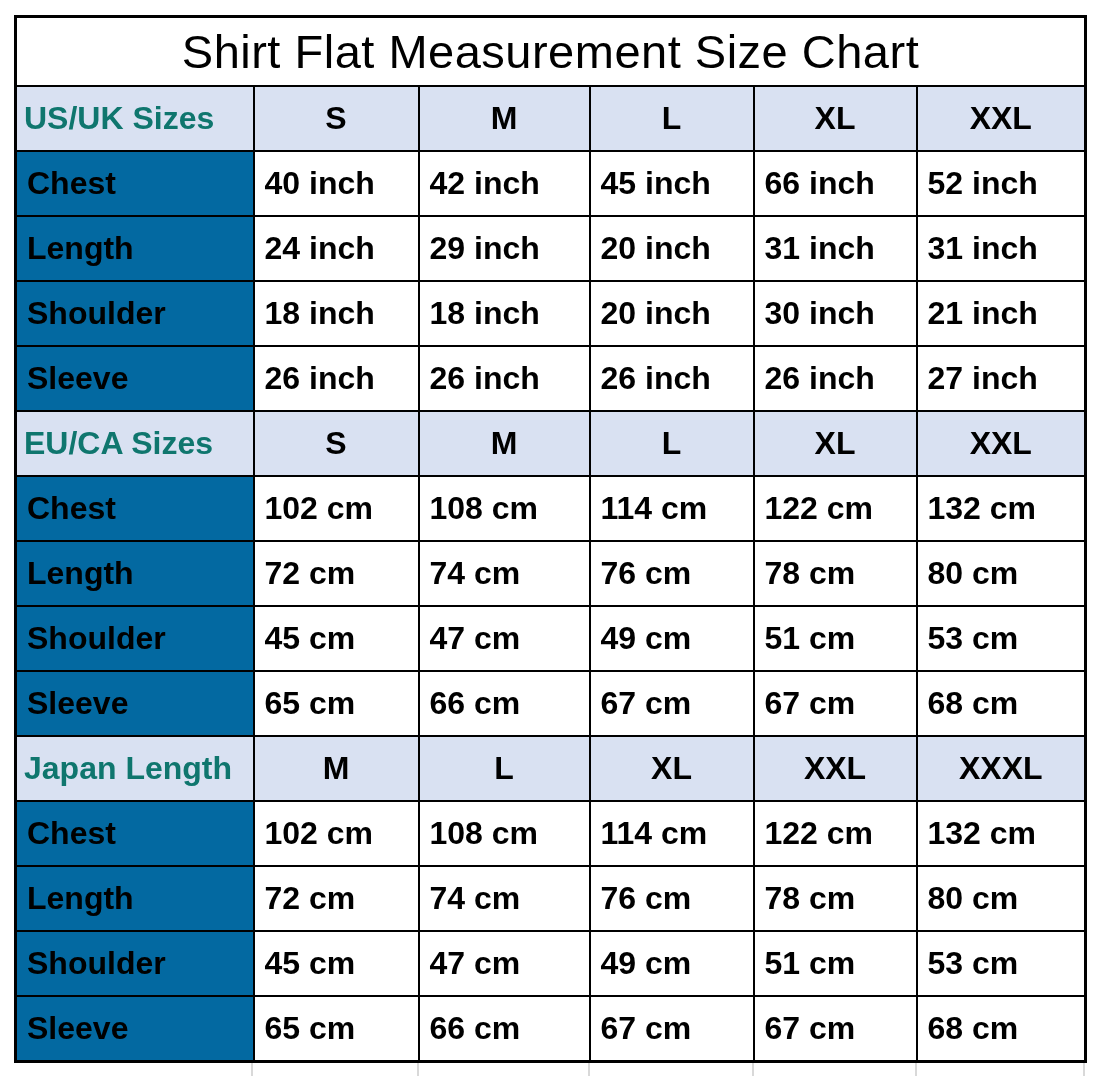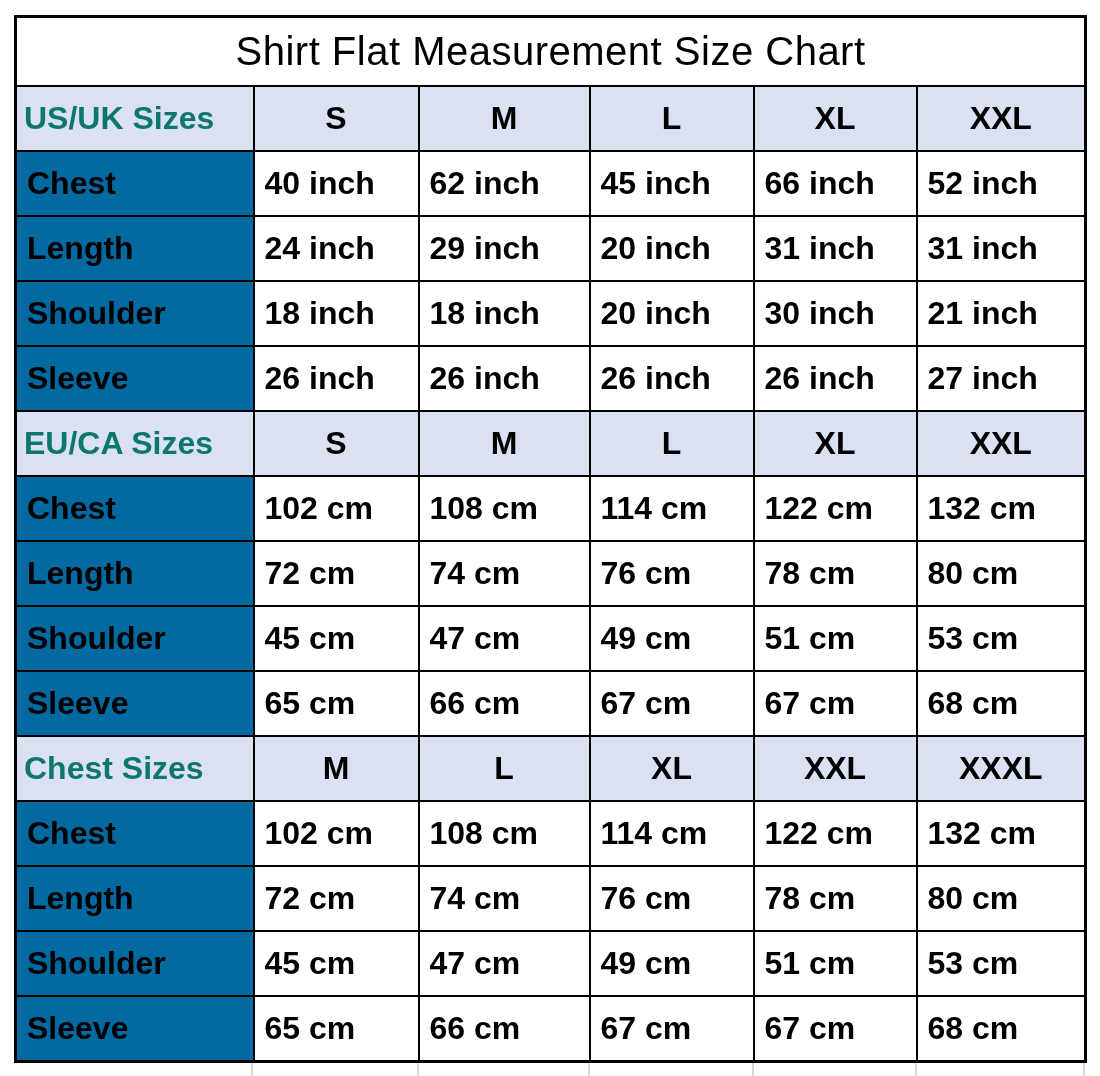--- a/index.html
+++ b/index.html
@@ -2,21 +2,21 @@
 <html><head>
 <meta charset="utf-8">
 <style>
   html,body{margin:0;padding:0;background:#ffffff;}
   body{width:1100px;height:1076px;overflow:hidden;position:relative;
        font-family:"Liberation Sans","DejaVu Sans",sans-serif;color:#000;}
   .chart-wrap{position:absolute;left:14px;top:15px;}
   table{border-collapse:collapse;table-layout:fixed;width:1070px;border:3px solid #000;}
   td{border:2px solid #000;height:63px;font-weight:bold;font-size:32px;
      padding:0 4px 0 10px;overflow:hidden;white-space:nowrap;vertical-align:middle;background:#fff;}
-  td.title{height:67px;text-align:center;font-weight:400;font-size:40px;padding:0;letter-spacing:0.5px;}
+  td.title{height:67px;text-align:center;font-weight:400;font-size:47px;padding:0;letter-spacing:0.5px;}
   td.szh{background:#d9e1f2;text-align:center;padding:0;}
   td.sec{background:#d9e1f2;color:#0f766e;padding-left:7px;}
   td.lab{background:#0369a1;}
   td.val{background:#ffffff;}
   .stub{position:absolute;top:1063px;width:2px;height:13px;background:#d9d9d9;}
 </style>
 </head>
 <body>
 
 <div class="chart-wrap">
@@ -39,21 +39,21 @@
     <td class="sec">US/UK Sizes</td>
     <td class="szh">S</td>
     <td class="szh">M</td>
     <td class="szh">L</td>
     <td class="szh">XL</td>
     <td class="szh">XXL</td>
   </tr>
   <tr>
     <td class="lab">Chest</td>
     <td class="val">40 inch</td>
-    <td class="val">62 inch</td>
+    <td class="val">42 inch</td>
     <td class="val">45 inch</td>
     <td class="val">66 inch</td>
     <td class="val">52 inch</td>
   </tr>
   <tr>
     <td class="lab">Length</td>
     <td class="val">24 inch</td>
     <td class="val">29 inch</td>
     <td class="val">20 inch</td>
     <td class="val">31 inch</td>
@@ -111,21 +111,21 @@
   <tr>
     <td class="lab">Sleeve</td>
     <td class="val">65 cm</td>
     <td class="val">66 cm</td>
     <td class="val">67 cm</td>
     <td class="val">67 cm</td>
     <td class="val">68 cm</td>
   </tr>
 
   <tr>
-    <td class="sec">Chest Sizes</td>
+    <td class="sec">Japan Length</td>
     <td class="szh">M</td>
     <td class="szh">L</td>
     <td class="szh">XL</td>
     <td class="szh">XXL</td>
     <td class="szh">XXXL</td>
   </tr>
   <tr>
     <td class="lab">Chest</td>
     <td class="val">102 cm</td>
     <td class="val">108 cm</td>

